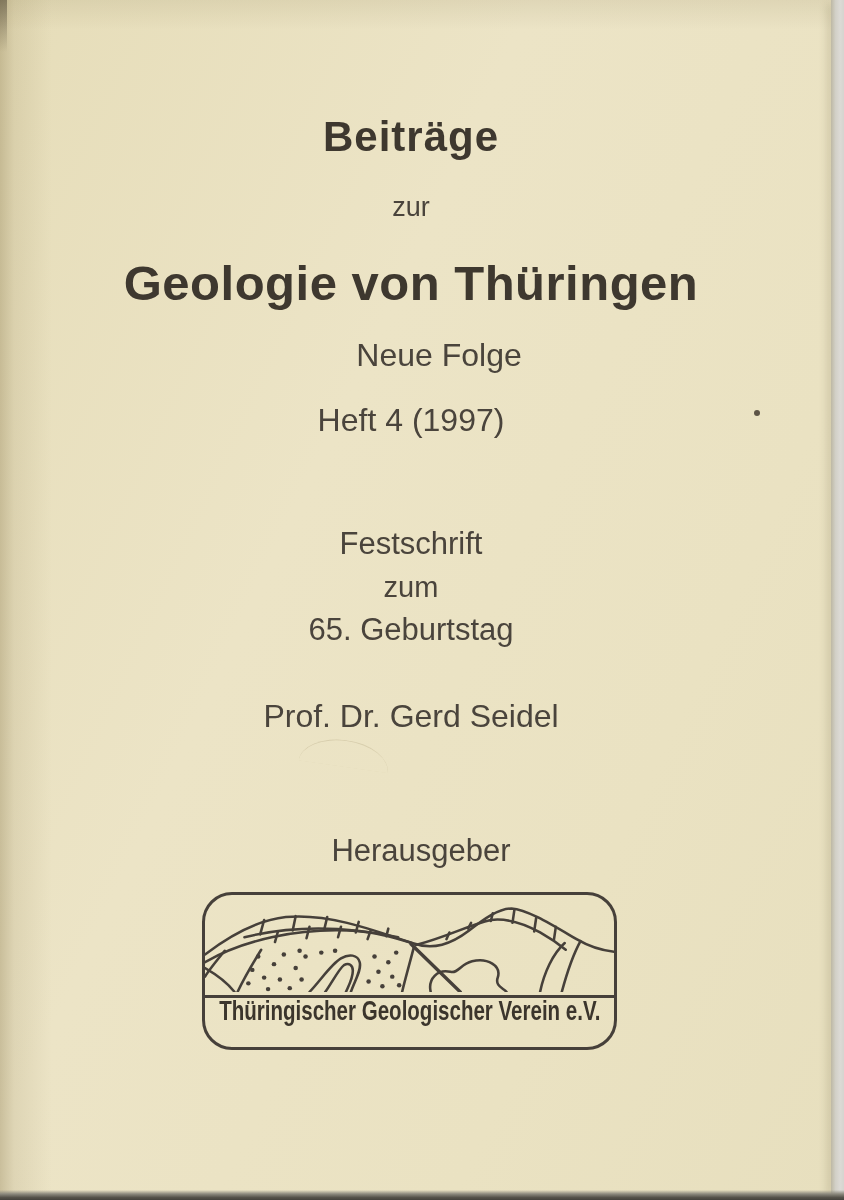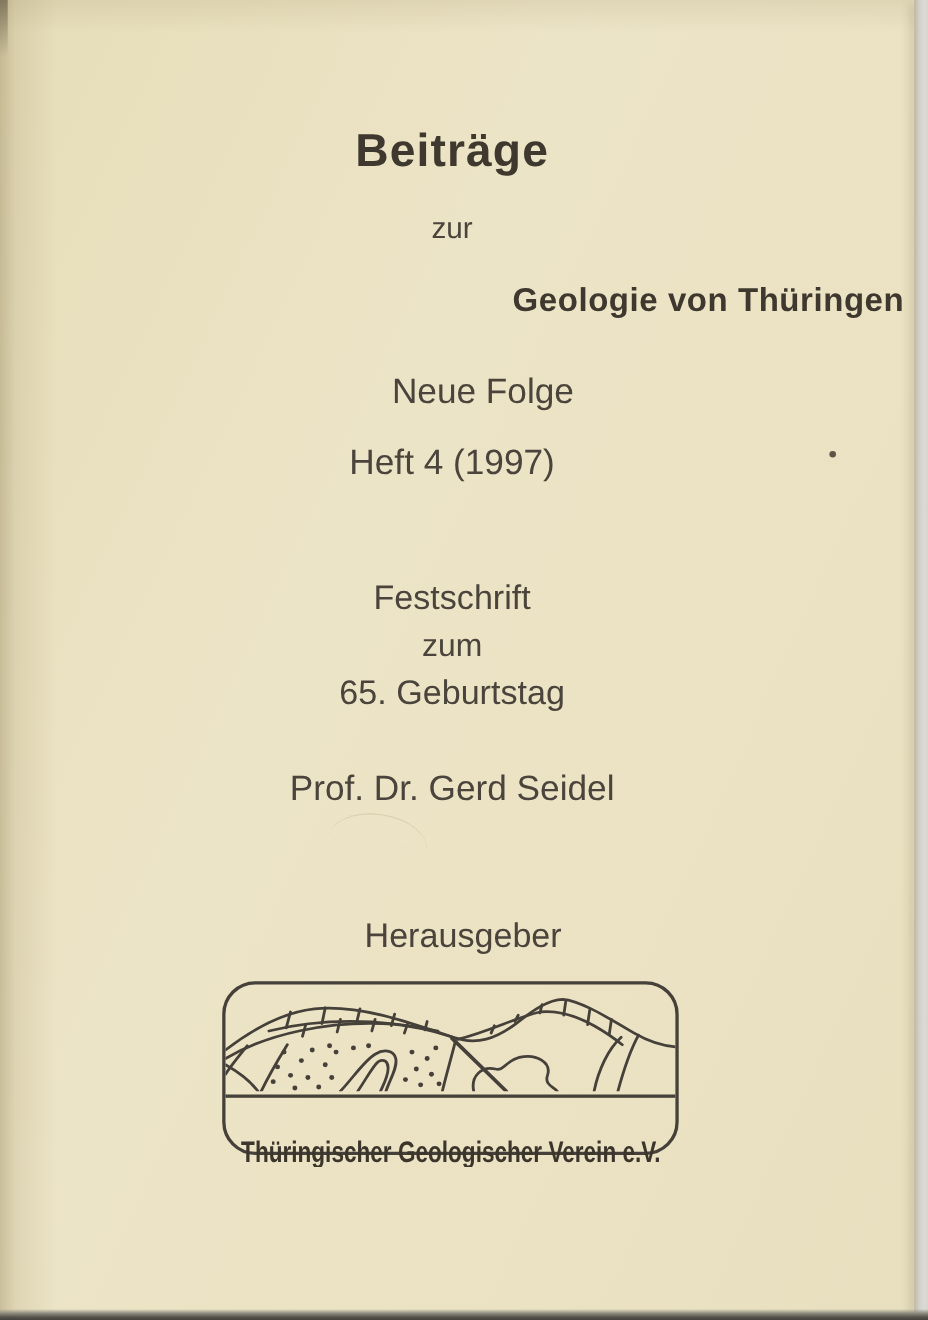--- a/index.html
+++ b/index.html
@@ -13,41 +13,41 @@
       linear-gradient(to bottom, rgba(110,96,52,0.10) 0px, rgba(110,96,52,0) 30px),
       linear-gradient(115deg,#e6ddb9 0%,#ece4c6 38%,#eae2c2 72%,#e7dfbe 100%);
   }
   .line{
     position:absolute;left:0;width:822px;
     text-align:center;line-height:1;
     color:#4a443c;white-space:nowrap;
   }
   .t-series  {top:116px;font-size:42px;font-weight:bold;color:#3e382f;letter-spacing:1px;}
   .t-zur     {top:194px;font-size:27px;}
-  .t-subject {top:259px;font-size:30px;font-weight:bold;color:#3e382f;letter-spacing:0.5px;text-align:right;}
+  .t-subject {top:259px;font-size:49px;font-weight:bold;color:#3e382f;letter-spacing:0.5px;}
   .t-neue    {top:339px;font-size:32px;padding-left:28px;}
   .t-heft    {top:404px;font-size:32px;}
   .t-fest    {top:528px;font-size:31px;}
   .t-zum     {top:573px;font-size:29px;}
   .t-geb     {top:614px;font-size:31px;}
   .t-von     {top:658px;font-size:29px;}
   .t-prof    {top:700px;font-size:32px;}
   .t-her     {top:835px;font-size:31px;padding-left:10px;}
 
   .logo-box{
     position:absolute;left:202px;top:892px;
     width:415px;height:158px;
     border:3px solid #46403a;border-radius:30px;
     box-sizing:border-box;
     background:transparent;
   }
   .logo-art{height:100px;border-bottom:3px solid #46403a;}
   .logo-art svg{display:block;}
   .logo-text-row{
-    height:63px;display:flex;align-items:flex-end;justify-content:center;overflow:hidden;
+    height:63px;display:flex;align-items:flex-start;justify-content:center;overflow:hidden;
   }
   .logo-text{
     font-size:27px;font-weight:bold;color:#3b352c;
     white-space:nowrap;line-height:1;
     transform:scaleX(0.76);transform-origin:center;
   }
 
   .edge-right{
     position:absolute;top:0;right:0;width:13px;height:1200px;
     background:linear-gradient(to right,#bdb8a4 0%,#d2d0c7 35%,#dcdad5 70%,#d6d4cf 100%);

